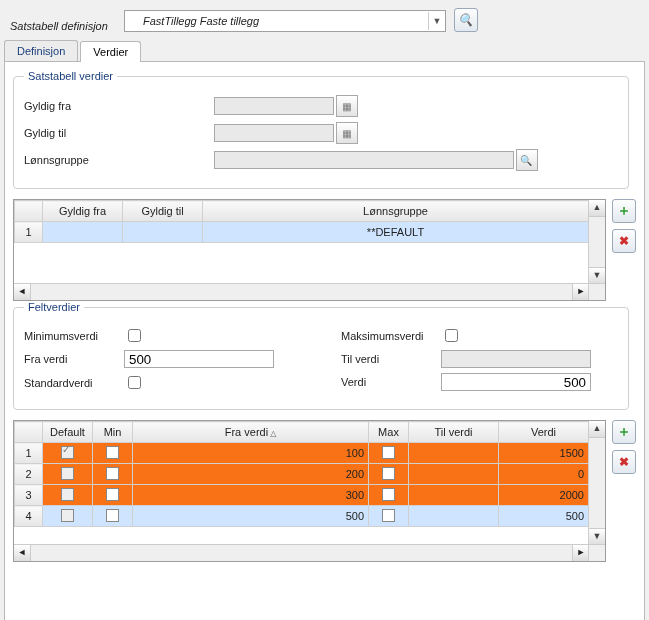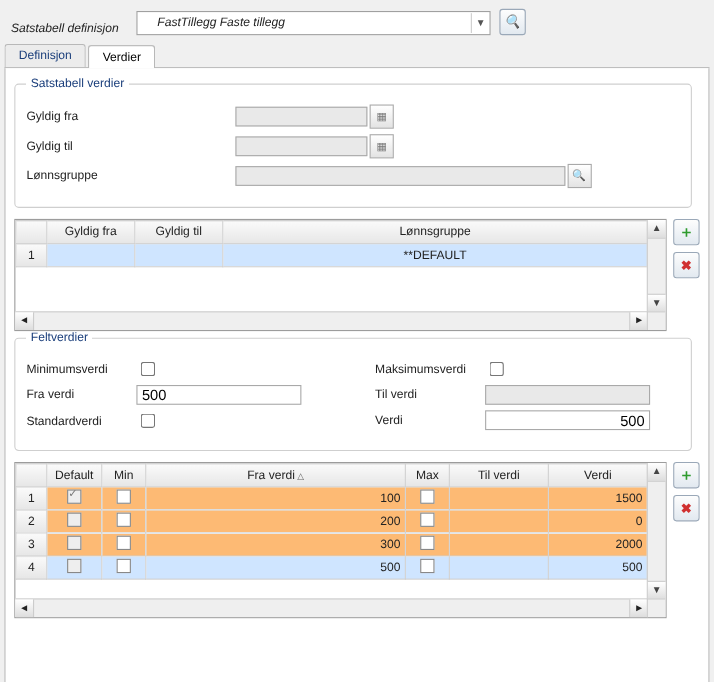--- a/index.html
+++ b/index.html
@@ -20,21 +20,21 @@
 .formrow .lbl{width:190px;}
 input.text{height:18px;border:1px solid #a9a9a9;background:#fff;padding:0 4px;box-sizing:border-box;}
 input.text[readonly]{background:#e9e9e9;color:#777;}
 input[type=checkbox]{width:13px;height:13px;}
 .datepick{display:inline-flex;align-items:center;}
 .datepick input{width:120px;}
 .pickbtn{width:20px;height:20px;border:1px solid #a9a9a9;background:linear-gradient(#fff,#e3e3e3);margin-left:2px;display:inline-flex;align-items:center;justify-content:center;font-size:10px;color:#777;}
 .gridwrap{display:flex;align-items:flex-start;gap:6px;}
 .grid{flex:1;border:1px solid #9c9c9c;background:#fff;position:relative;}
 .grid table{border-collapse:collapse;width:100%;table-layout:fixed;}
-.grid th,.grid td{border:1px solid #d0d0d0;padding:2px 4px;font-weight:normal;background:#fdba74;height:16px;overflow:hidden;white-space:nowrap;}
+.grid th,.grid td{border:1px solid #d0d0d0;padding:2px 4px;font-weight:normal;background:#f97316;height:16px;overflow:hidden;white-space:nowrap;}
 .grid th{background:linear-gradient(#fafafa,#e6e6e6);text-align:center;}
 .grid td.rowhdr{background:linear-gradient(#fafafa,#e6e6e6);text-align:center;width:28px;}
 .grid td.num{text-align:right;}
 .grid tr.sel td{background:#cfe5ff;}
 .grid tr.sel td.rowhdr{background:linear-gradient(#fafafa,#e6e6e6);}
 .grid .vscroll{position:absolute;right:0;top:0;bottom:16px;width:16px;background:#efefef;border-left:1px solid #ccc;}
 .grid .vscroll .arr{height:16px;text-align:center;line-height:14px;color:#444;background:linear-gradient(#fff,#ddd);border-bottom:1px solid #ccc;cursor:pointer;font-size:9px;}
 .grid .vscroll .arr.bot{position:absolute;bottom:0;left:0;right:0;border-top:1px solid #ccc;border-bottom:none;}
 .grid .hscroll{position:absolute;left:0;right:16px;bottom:0;height:16px;background:#efefef;border-top:1px solid #ccc;}
 .grid .hscroll .arr{width:16px;height:16px;display:inline-block;text-align:center;line-height:14px;background:linear-gradient(#fff,#ddd);border-right:1px solid #ccc;cursor:pointer;font-size:9px;}

